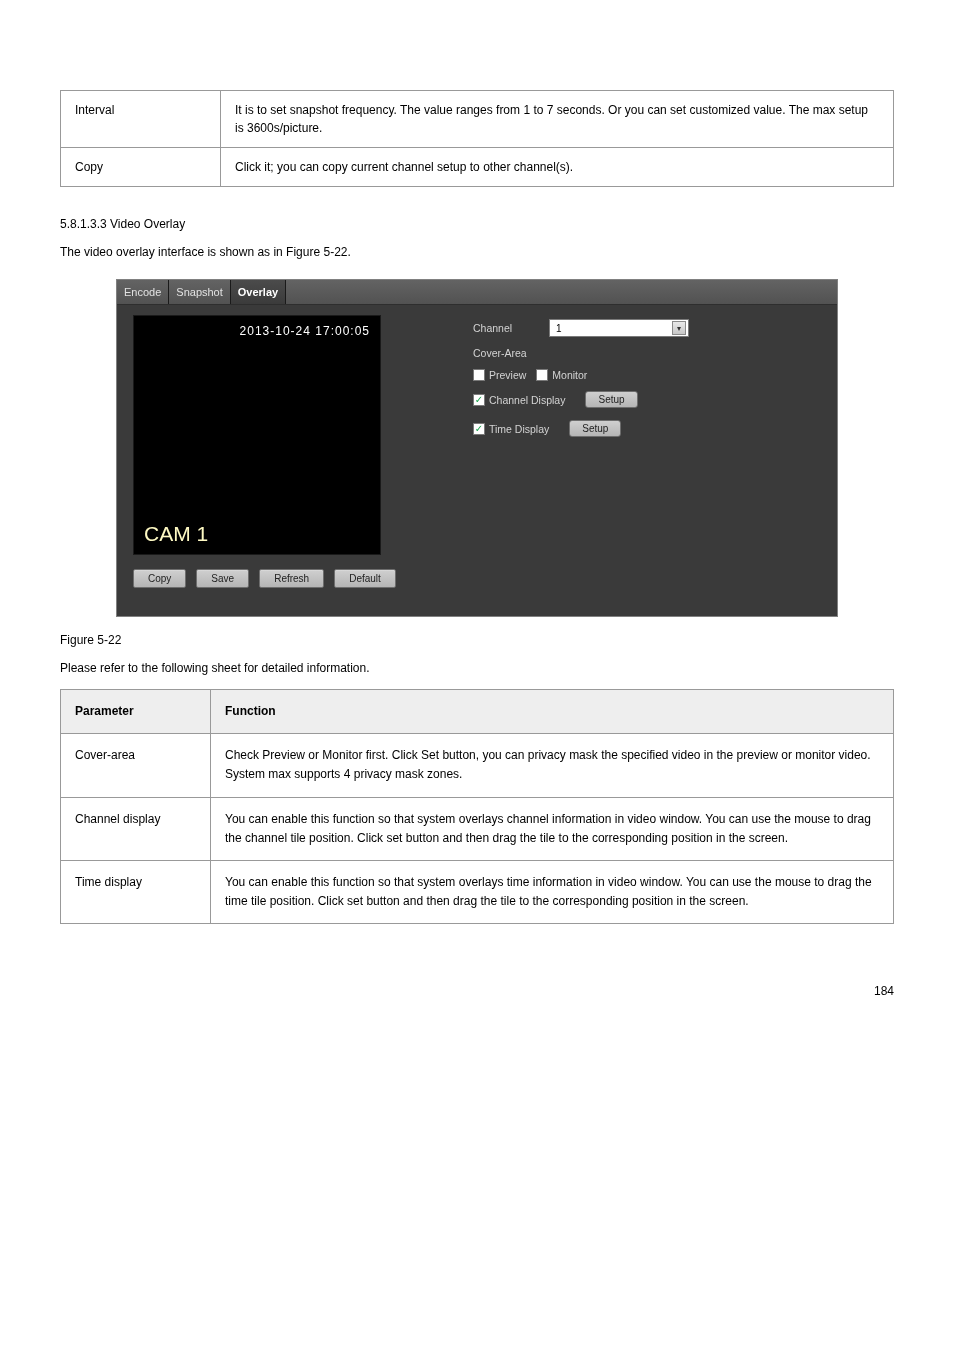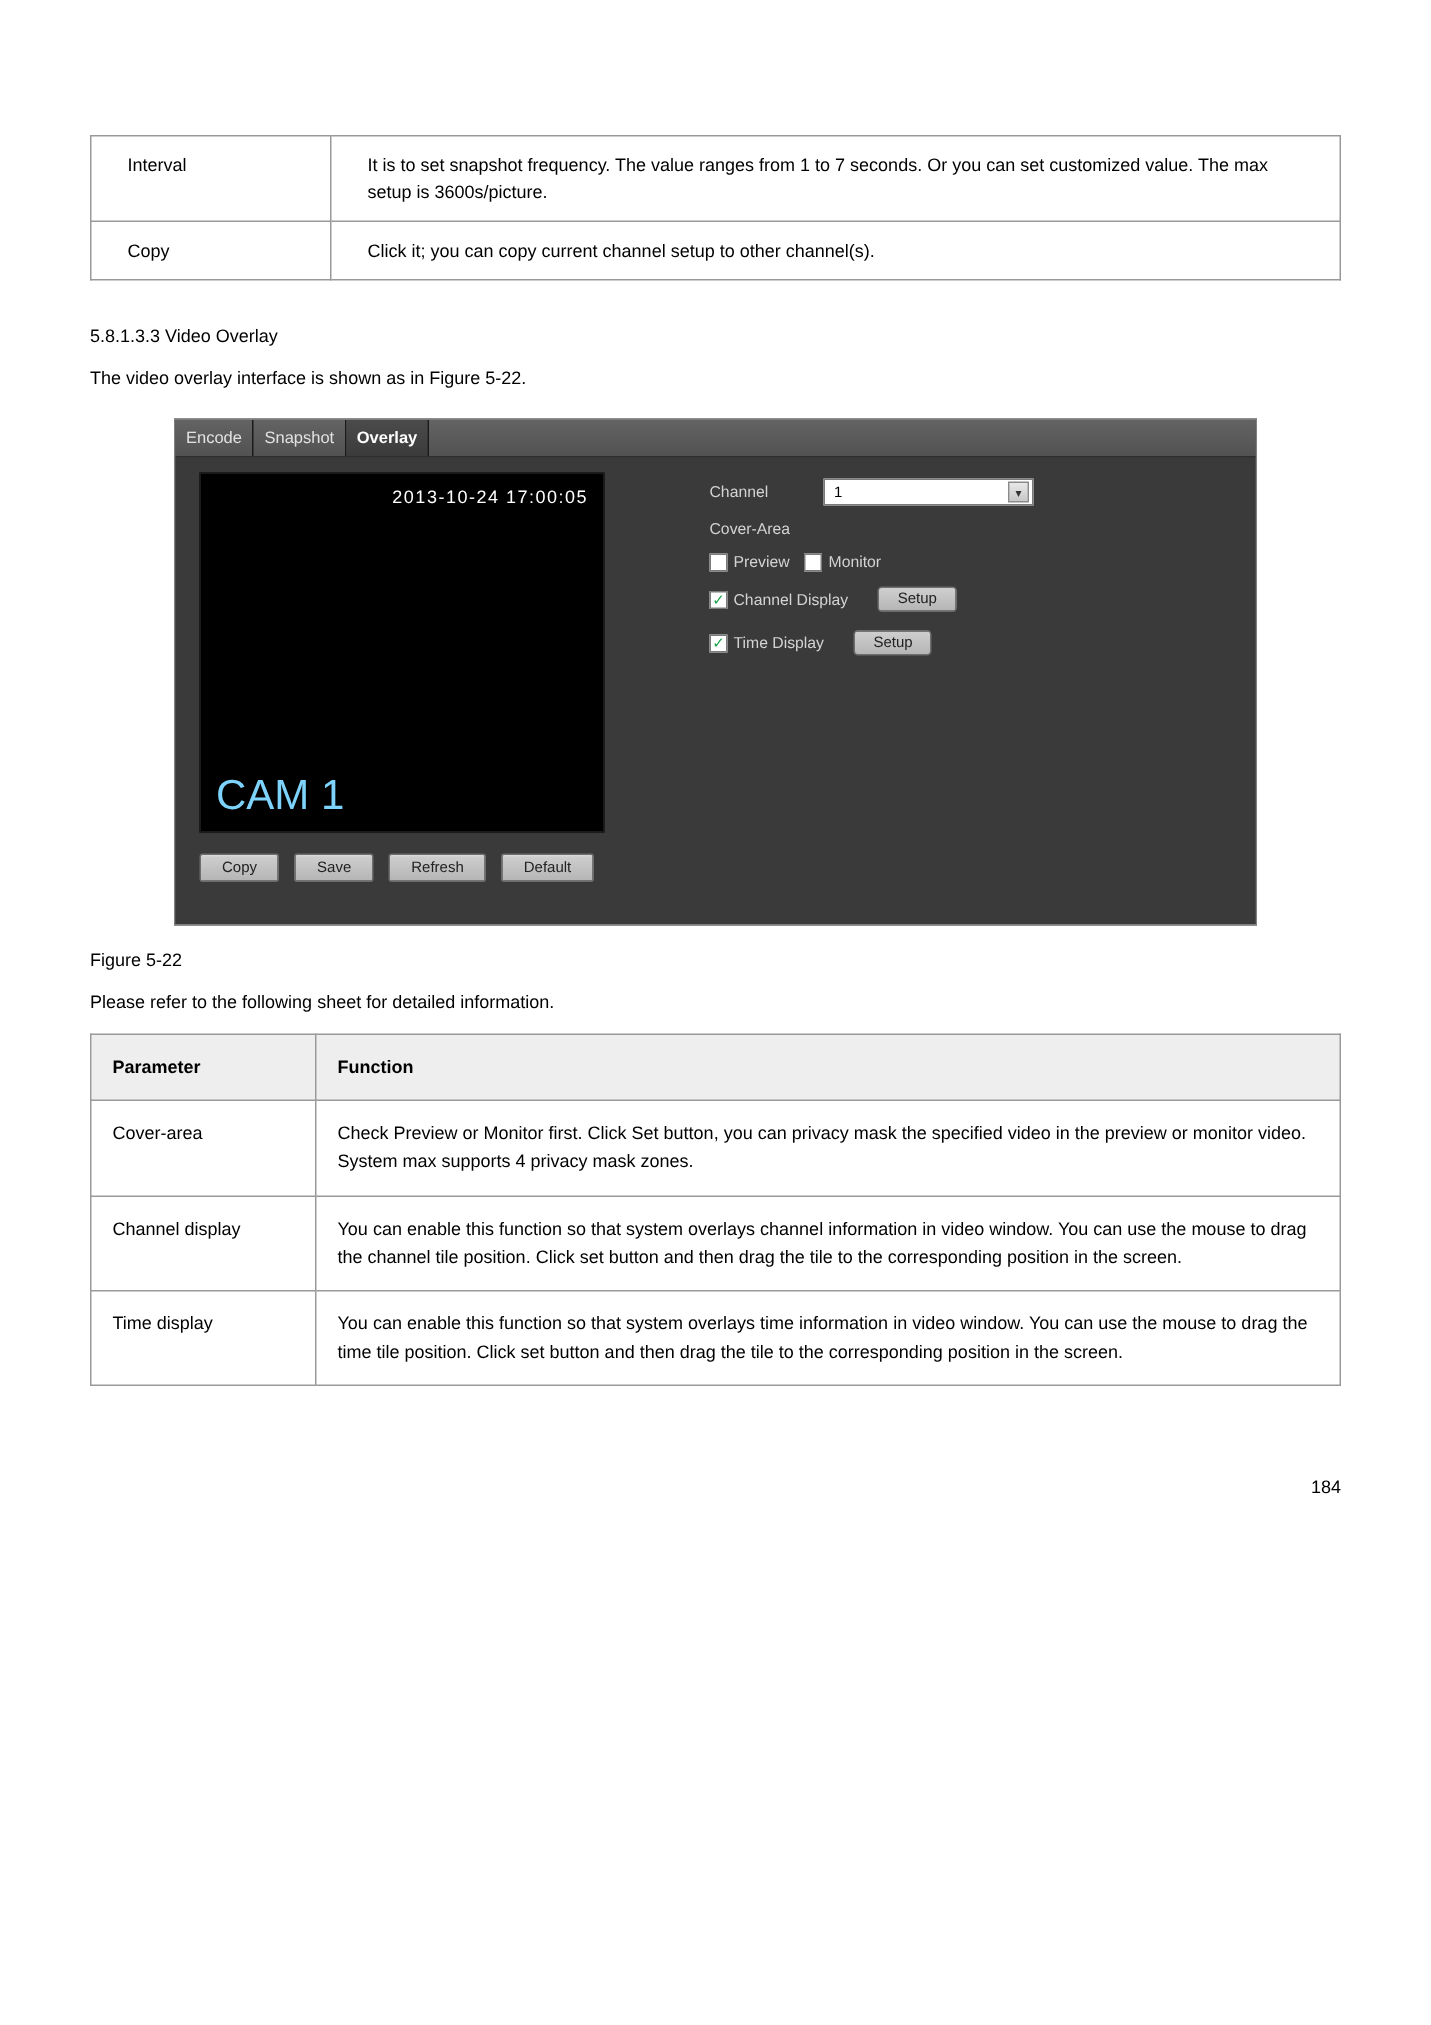--- a/index.html
+++ b/index.html
@@ -14,21 +14,21 @@
 
   
   .param-table {
     width: 100%;
     border-collapse: collapse;
     margin-bottom: 30px;
     margin-top: 60px;
   }
   .param-table td {
     border: 1px solid #999;
-    padding: 10px 24px;
+    padding: 10px 14px;
     vertical-align: top;
     font-size: 12px;
     line-height: 1.5;
   }
   .param-table td.label-cell { width: 160px; }
 
   
   .figure-wrap {
     display: flex;
     justify-content: center;
@@ -67,40 +67,40 @@
   .frame-body {
     display: flex;
     padding: 0 0 18px 0;
     background: #3a3a3a;
   }
   .preview-col {
     width: 330px;
     padding: 10px 0 10px 16px;
   }
   .preview-pane {
-    width: 270px;
+    width: 248px;
     height: 240px;
     background: #000;
     position: relative;
     border: 1px solid #1a1a1a;
   }
   .timestamp-overlay {
     position: absolute;
     top: 8px;
     right: 10px;
     color: #fff;
     font-size: 12px;
     letter-spacing: 1px;
   }
   .cam-label {
     position: absolute;
     left: 10px;
     bottom: 8px;
-    color: #7dd3fc;
-    font-size: 28px;
+    color: #fef9c3;
+    font-size: 21px;
     font-family: Arial, sans-serif;
   }
   .btn-row {
     display: flex;
     gap: 10px;
     margin-top: 14px;
   }
   .ui-btn {
     background: linear-gradient(#cfcfcf, #b5b5b5);
     border: 1px solid #6d6d6d;

